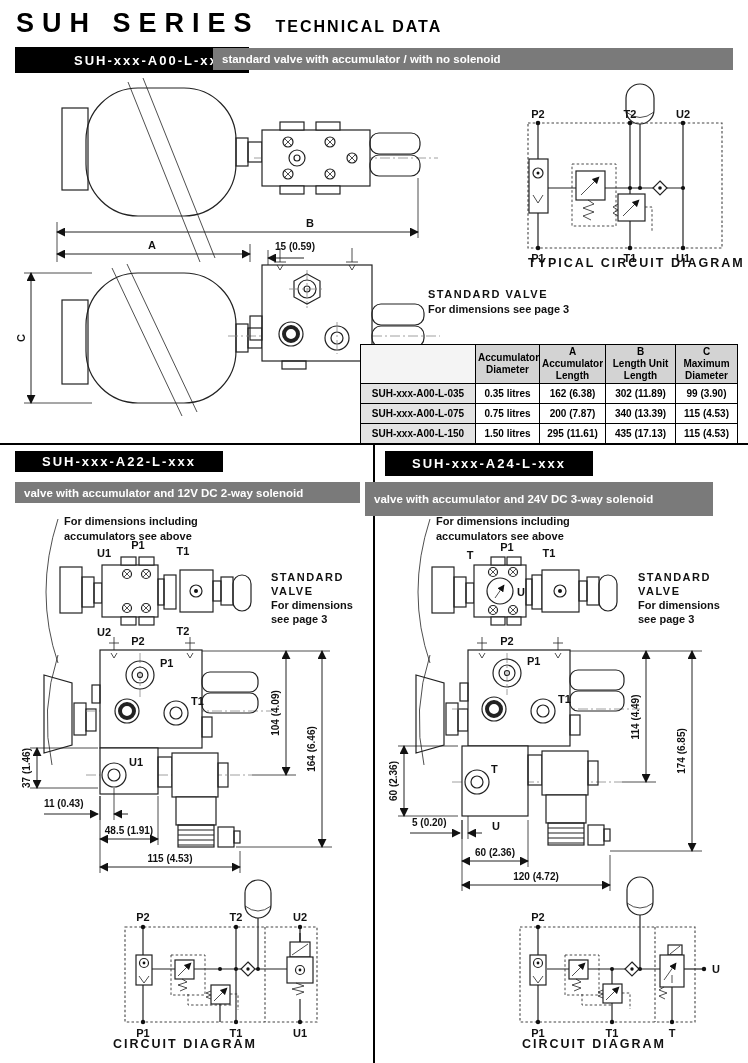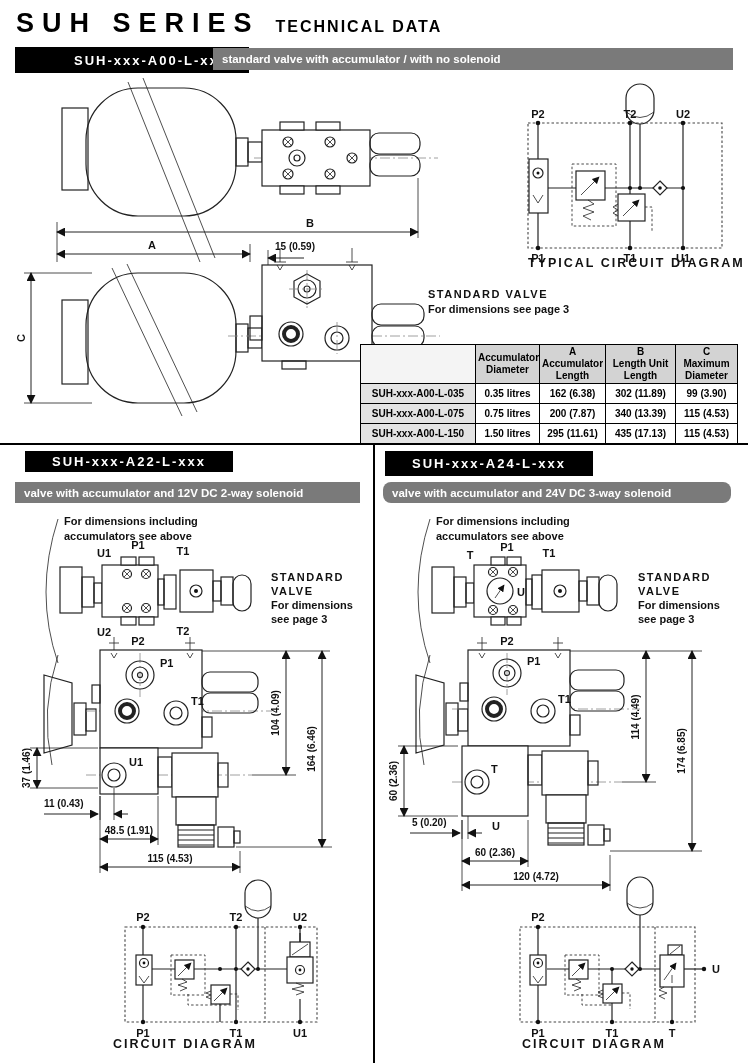--- a/index.html
+++ b/index.html
@@ -264,30 +264,30 @@
       <td>295 (11.61)</td>
       <td>435 (17.13)</td>
       <td>115 (4.53)</td>
     </tr>
   </tbody>
     </table>
 
   <div class="abs divider-h" style="left:0;top:443px;width:748px;height:2px;"></div>
   <div class="abs divider-v" style="left:373px;top:443px;width:2px;height:620px;"></div>
 
-  <div class="abs model-box" style="left:25px;top:451px;width:208px;height:21px;text-align:right;">
+  <div class="abs model-box" style="left:15px;top:451px;width:208px;height:21px;text-align:right;">
     <span>SUH-xxx-A22-L-xxx</span>
   </div>
   <div class="abs desc-bar" style="left:15px;top:482px;width:345px;height:21px;">
     <span>valve with accumulator and 12V DC 2-way solenoid</span>
   </div>
   <div class="abs model-box" style="left:385px;top:451px;width:208px;height:25px;">
     <span>SUH-xxx-A24-L-xxx</span>
   </div>
-  <div class="abs desc-bar" style="left:383px;top:482px;width:348px;height:21px;border-radius:8px;">
+  <div class="abs desc-bar" style="left:365px;top:482px;width:348px;height:34px;">
     <span>valve with accumulator and 24V DC 3-way solenoid</span>
   </div>
 
   <svg class="abs" style="left:0;top:505px;" width="374" height="558" viewBox="0 0 374 558">
     <text x="64" y="20" class="t11">For dimensions including</text>
     <text x="64" y="35" class="t11">accumulators see above</text>
 
     <g>
       <path d="M58,14 Q34,88 58,158" class="thn"></path>
       <rect x="60" y="62" width="22" height="46" class="ln"></rect>

